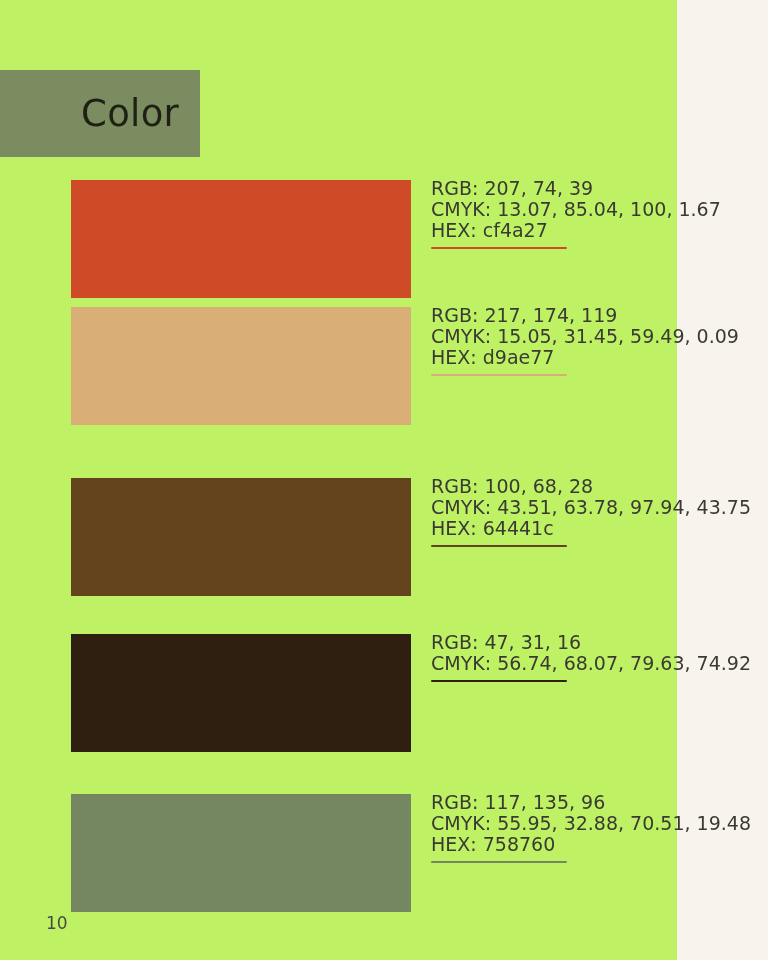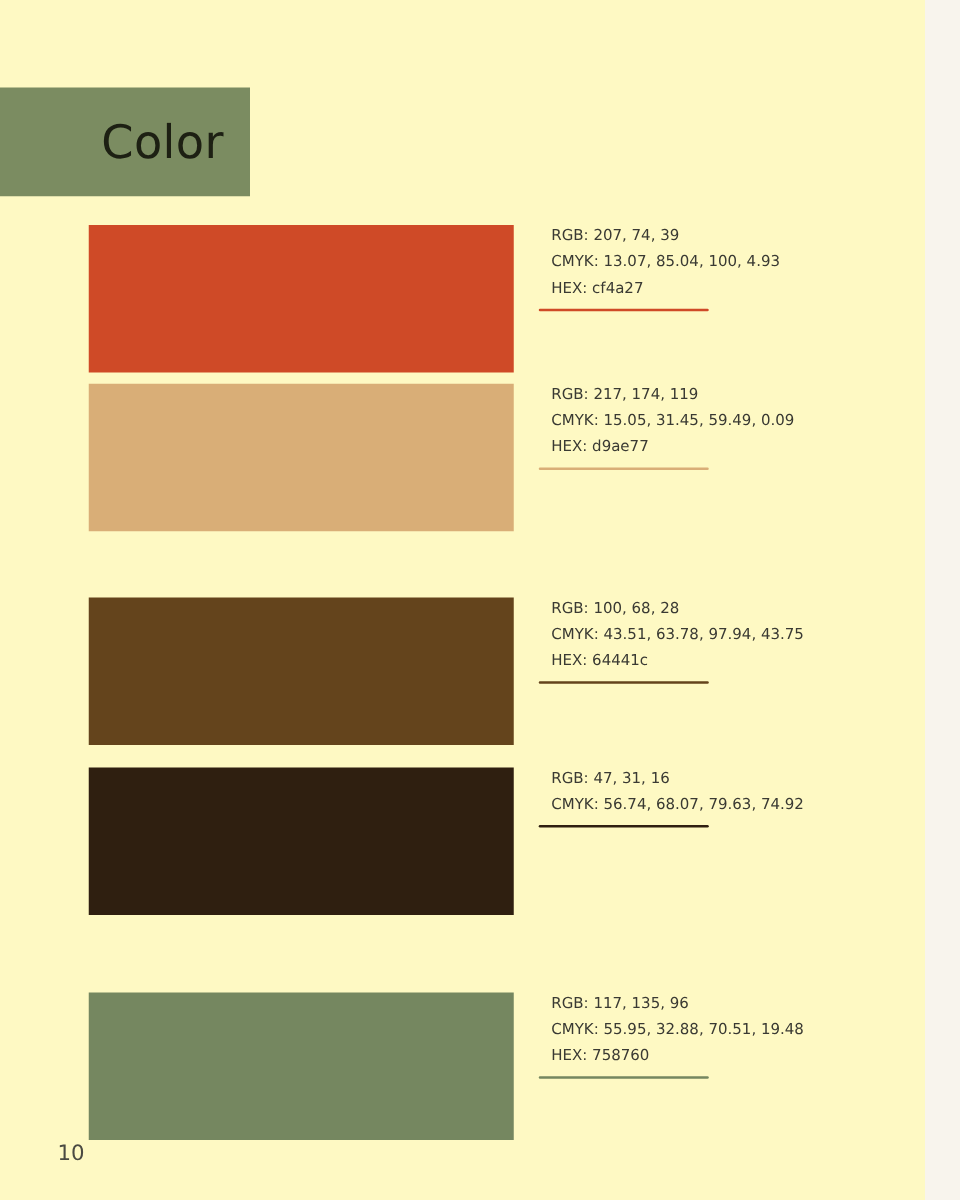--- a/index.html
+++ b/index.html
@@ -10,23 +10,23 @@
     width: 768px;
     height: 960px;
     background: #f8f4ed;
     font-family: "DejaVu Sans", sans-serif;
     overflow: hidden;
     position: relative;
   }
 
   .page {
     position: relative;
-    width: 740px;
+    width: 677px;
     height: 960px;
-    background: #fef9c3;
+    background: #bef264;
   }
 
   
   .title-banner {
     position: absolute;
     left: 0;
     top: 70px;
     width: 200px;
     height: 87px;
     background: #7b8c61;
@@ -65,25 +65,24 @@
     height: 118px;
   }
   .swatch-info {
     position: absolute;
     left: 360px;
     top: -2px;
     width: 280px;
   }
   .info-line {
     font-family: "DejaVu Sans", sans-serif;
-    font-size: 12px;
+    font-size: 19px;
     line-height: 21px;
     color: #3a3a33;
     white-space: nowrap;
-    margin-left: 10px;
   }
   .info-rule {
     margin-top: 6px;
     width: 136px;
     height: 2px;
     border-radius: 1px;
   }
 
   
   .page-number {
@@ -102,21 +101,21 @@
 
   <div class="title-banner">
     <div class="title-text">Color</div>
   </div>
 
   <div class="swatch-list">
       <div class="swatch-row" style="top: 180px;">
         <div class="swatch-chip" style="background: rgb(207, 74, 39);"></div>
         <div class="swatch-info">
           <div class="info-line">RGB: 207, 74, 39</div>
-          <div class="info-line">CMYK: 13.07, 85.04, 100, 4.93</div>
+          <div class="info-line">CMYK: 13.07, 85.04, 100, 1.67</div>
           <div class="info-line">HEX: cf4a27</div>
           <div class="info-rule" style="background: rgb(207, 74, 39);"></div>
         </div>
       </div>
       <div class="swatch-row" style="top: 307px;">
         <div class="swatch-chip" style="background: rgb(217, 174, 119);"></div>
         <div class="swatch-info">
           <div class="info-line">RGB: 217, 174, 119</div>
           <div class="info-line">CMYK: 15.05, 31.45, 59.49, 0.09</div>
           <div class="info-line">HEX: d9ae77</div>
@@ -125,21 +124,21 @@
       </div>
       <div class="swatch-row" style="top: 478px;">
         <div class="swatch-chip" style="background: rgb(100, 68, 28);"></div>
         <div class="swatch-info">
           <div class="info-line">RGB: 100, 68, 28</div>
           <div class="info-line">CMYK: 43.51, 63.78, 97.94, 43.75</div>
           <div class="info-line">HEX: 64441c</div>
           <div class="info-rule" style="background: rgb(100, 68, 28);"></div>
         </div>
       </div>
-      <div class="swatch-row" style="top: 614px;">
+      <div class="swatch-row" style="top: 634px;">
         <div class="swatch-chip" style="background: rgb(47, 31, 16);"></div>
         <div class="swatch-info">
           <div class="info-line">RGB: 47, 31, 16</div>
           <div class="info-line">CMYK: 56.74, 68.07, 79.63, 74.92</div>
           <div class="info-rule" style="background: rgb(47, 31, 16);"></div>
         </div>
       </div>
       <div class="swatch-row" style="top: 794px; padding-left: 11px;">
         <div class="swatch-chip" style="background: rgb(117, 135, 96);"></div>
         <div class="swatch-info">

